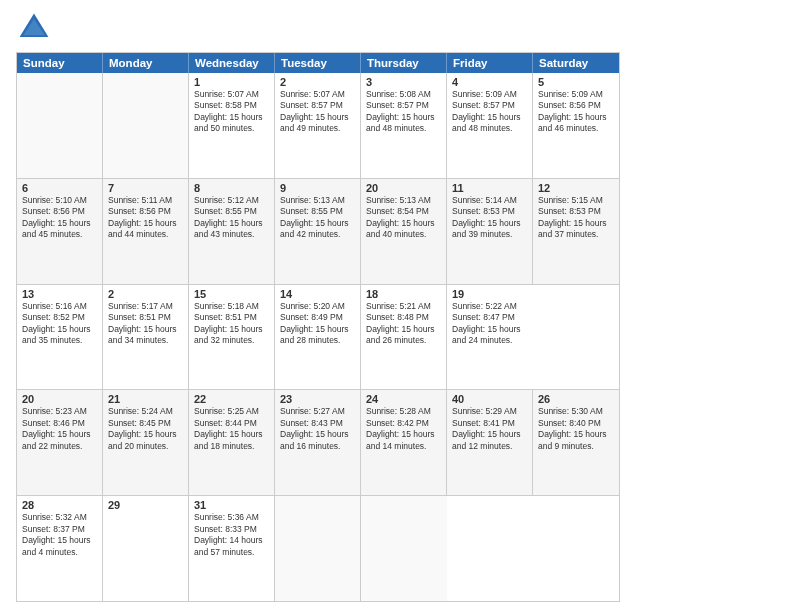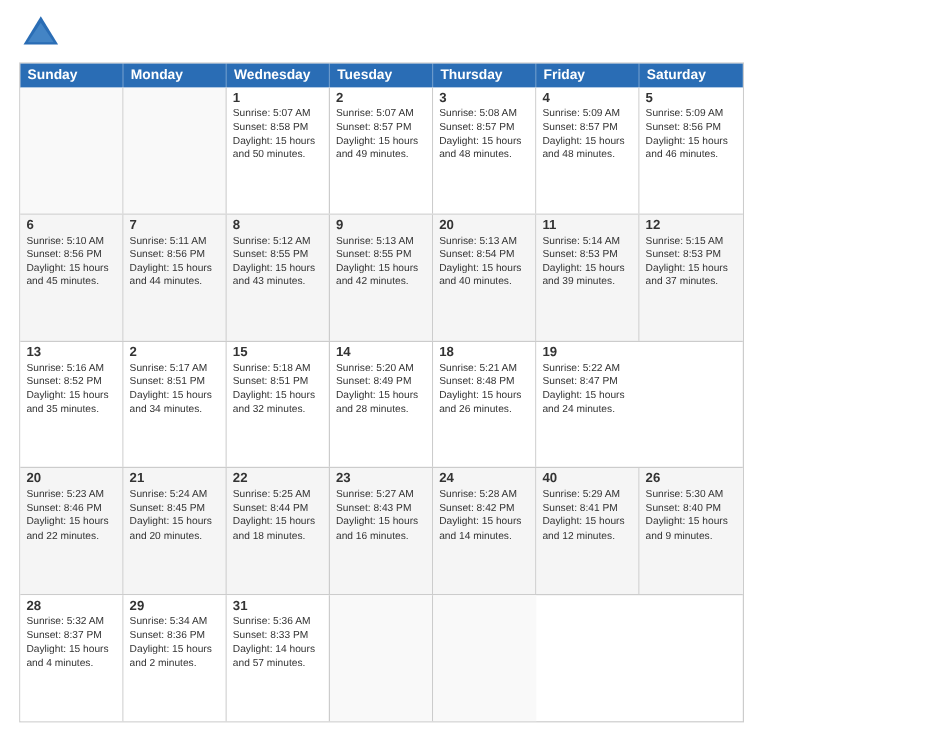--- a/index.html
+++ b/index.html
@@ -259,21 +259,20 @@
             <div class="day-info">Sunrise: 5:30 AM<br>Sunset: 8:40 PM<br>Daylight: 15 hours and 9 minutes.</div>
           </div>
         </div>
         <div class="cal-row">
           <div class="cal-cell">
             <div class="day-number">28</div>
             <div class="day-info">Sunrise: 5:32 AM<br>Sunset: 8:37 PM<br>Daylight: 15 hours and 4 minutes.</div>
           </div>
           <div class="cal-cell">
             <div class="day-number">29</div>
-            <div class="day-info">Sunrise: 5:34 AM<br>Sunset: 8:36 PM<br>Daylight: 15 hours and 2 minutes.</div>
           </div>
           <div class="cal-cell">
             <div class="day-number">31</div>
             <div class="day-info">Sunrise: 5:36 AM<br>Sunset: 8:33 PM<br>Daylight: 14 hours and 57 minutes.</div>
           </div>
           <div class="cal-cell empty"></div>
           <div class="cal-cell empty"></div>
         </div>
       </div>
   </div>

